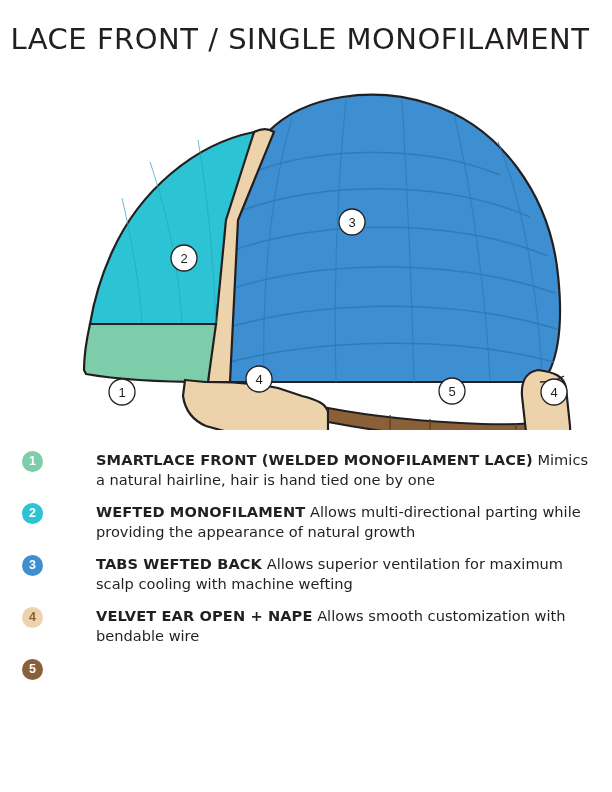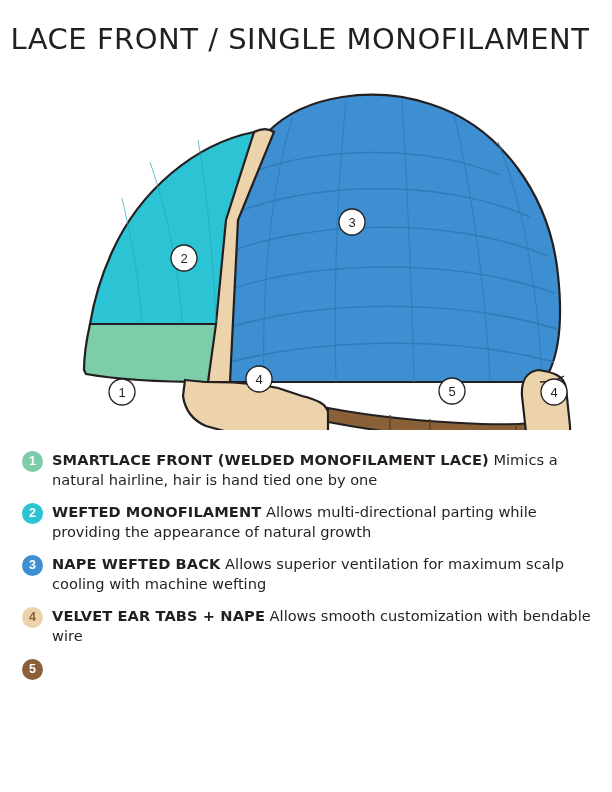--- a/index.html
+++ b/index.html
@@ -71,20 +71,21 @@
     margin-right: 9px;
     margin-top: 1px;
     font-family: "Liberation Sans", sans-serif;
   }
   .legend-text {
     flex: 1 1 auto;
     font-size: 14.6px;
     line-height: 19.5px;
     color: #231f20;
     font-family: "DejaVu Sans", sans-serif;
+    margin-left: 44px;
   }
   .legend-text .lbl {
     font-weight: bold;
     letter-spacing: 0.1px;
   }
   .legend-text .desc {
     font-weight: normal;
   }
 
   
@@ -237,29 +238,29 @@
       <div class="legend-badge" style="background:#2cc3d4">2</div>
       <div class="legend-text">
         <span class="lbl">WEFTED MONOFILAMENT</span>
         <span class="desc">Allows multi-directional parting while providing the appearance of natural growth</span>
       </div>
     </div>
 
     <div class="legend-row">
       <div class="legend-badge" style="background:#3d8fd1">3</div>
       <div class="legend-text">
-        <span class="lbl">NAPE WEFTED BACK</span>
+        <span class="lbl">TABS WEFTED BACK</span>
         <span class="desc">Allows superior ventilation for maximum scalp cooling  with machine wefting</span>
       </div>
     </div>
 
     <div class="legend-row">
       <div class="legend-badge" style="background:#ecd3ab; color:#8a6038">4</div>
       <div class="legend-text">
-        <span class="lbl">VELVET EAR TABS + NAPE</span>
+        <span class="lbl">VELVET EAR OPEN + NAPE</span>
         <span class="desc">Allows smooth customization with bendable wire</span>
       </div>
     </div>
 
     <div class="legend-row">
       <div class="legend-badge" style="background:#8a6038">5</div>
     </div>
 
   </div>
 </div>

